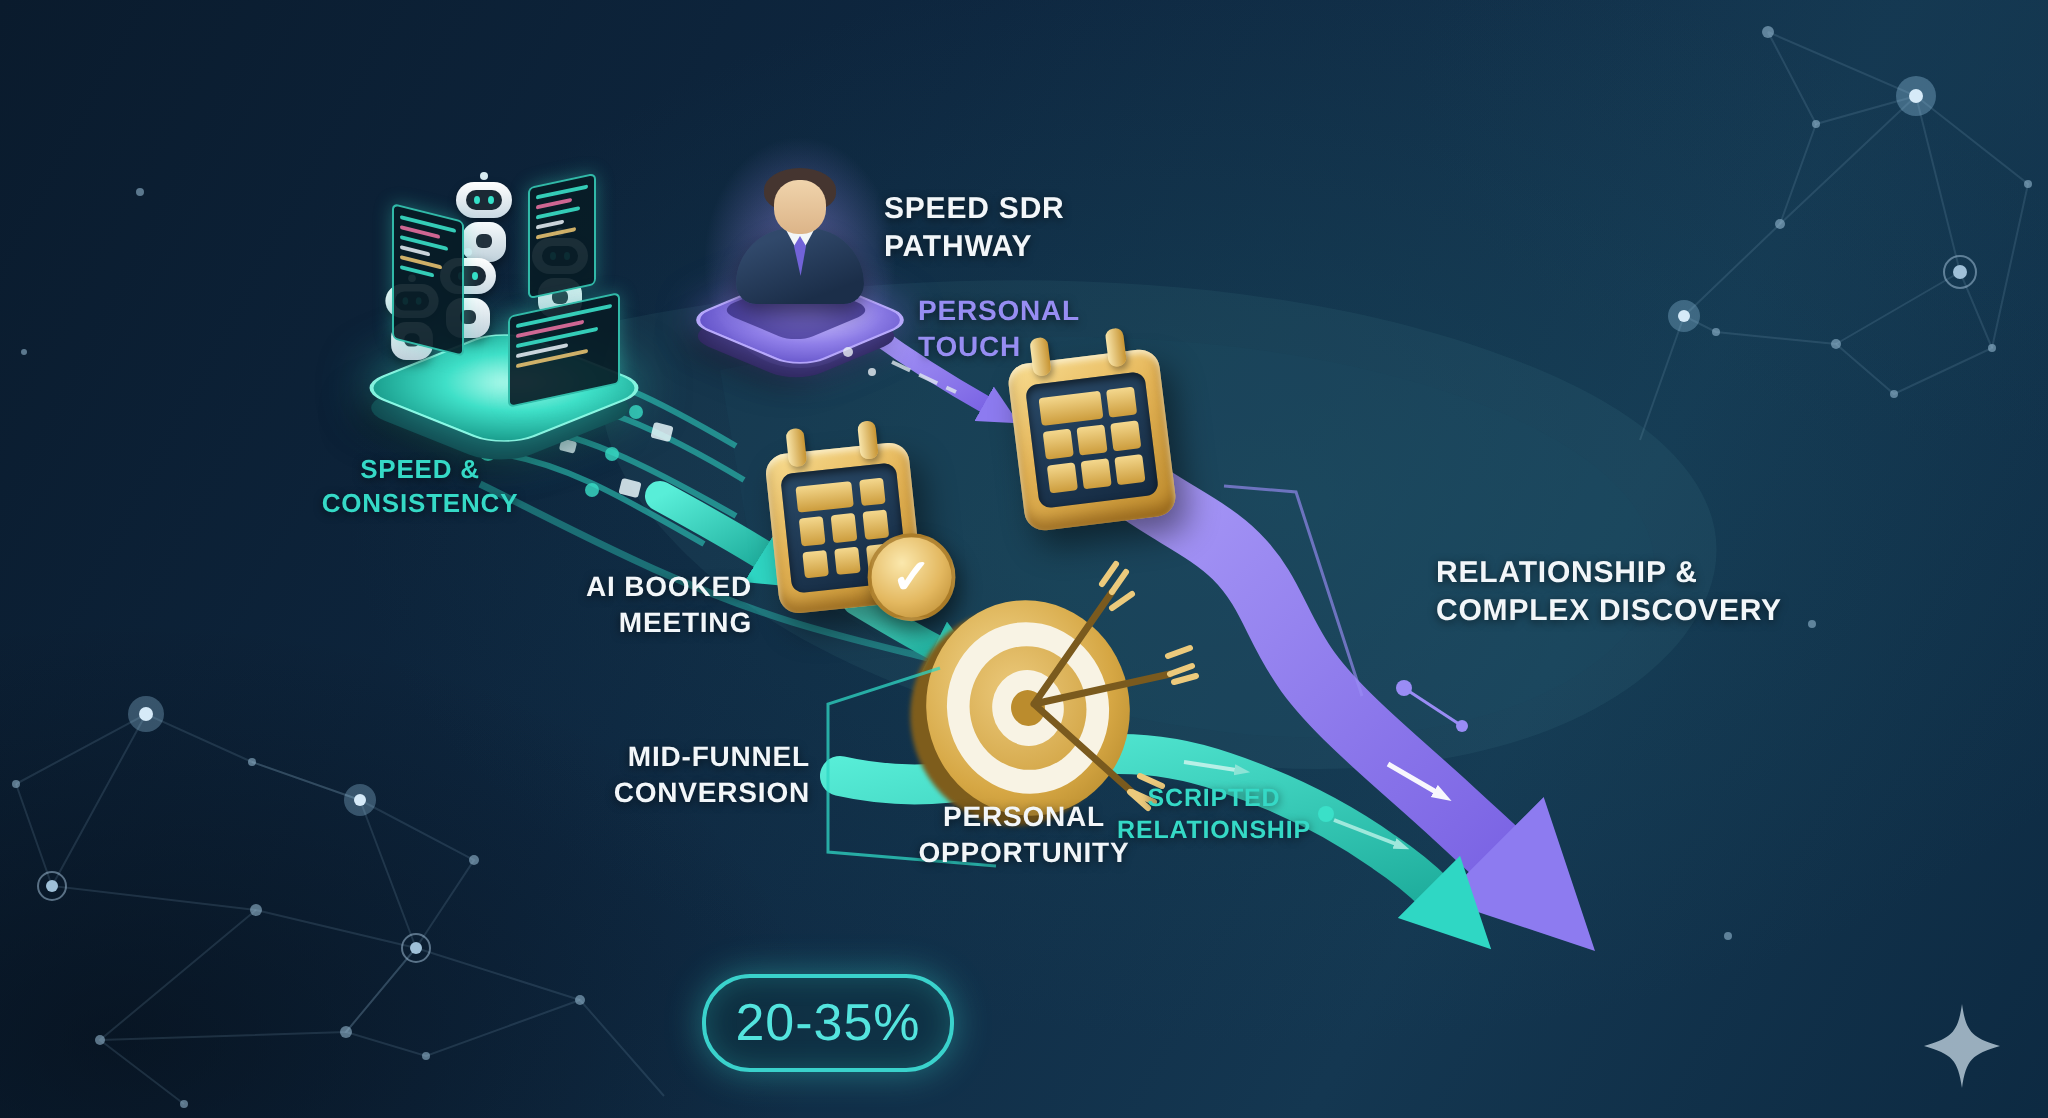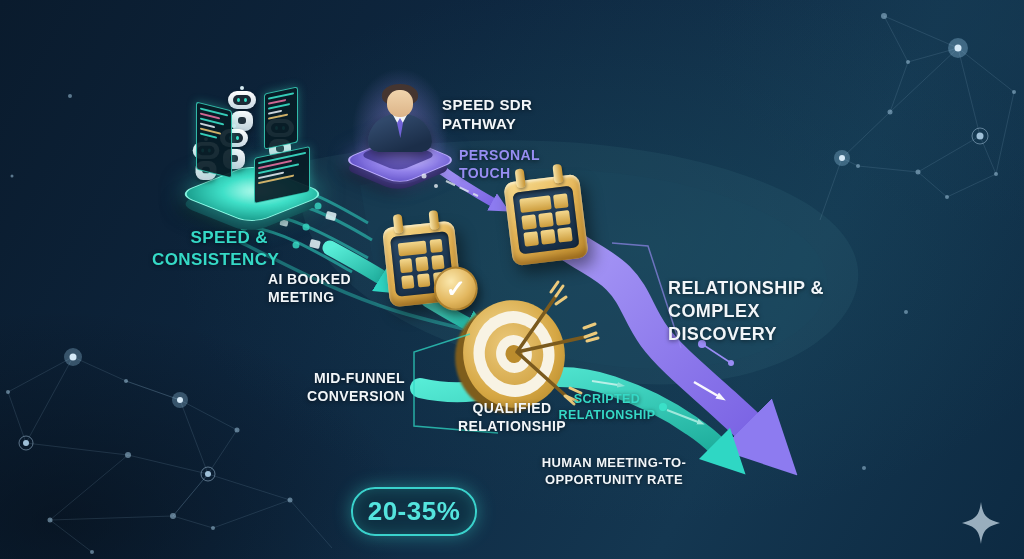--- a/index.html
+++ b/index.html
@@ -11,32 +11,32 @@
     background:radial-gradient(ellipse 720px 420px at 640px 250px,rgba(28,82,100,.38),rgba(0,0,0,0) 65%),
                radial-gradient(ellipse 500px 300px at 60px 520px,rgba(4,10,18,.55),rgba(0,0,0,0) 70%),
                radial-gradient(ellipse 420px 260px at 1000px 40px,rgba(22,60,84,.45),rgba(0,0,0,0) 70%);}
   
   .lbl{position:absolute;z-index:7;font-weight:700;color:#f2f6f9;line-height:1.28;
        letter-spacing:.4px;text-shadow:0 1px 4px rgba(0,0,0,.55);}
   .title{left:0;top:28px;width:1024px;text-align:center;font-size:27px;font-weight:800;letter-spacing:1.2px;}
   .lbl-ai-pathway{left:90px;top:129px;width:100px;text-align:right;font-size:15px;}
   .lbl-human-pathway{left:442px;top:95px;width:132px;font-size:15px;}
   .lbl-personal{left:459px;top:147px;width:112px;font-size:14px;color:#978df2;}
-  .lbl-speed{left:152px;top:227px;width:116px;text-align:right;font-size:17px;color:#35d9c6;}
-  .lbl-ai-booked{left:268px;top:271px;width:108px;text-align:left;font-size:14px;}
+  .lbl-speed{left:152px;top:227px;width:116px;text-align:center;font-size:13px;color:#35d9c6;}
+  .lbl-ai-booked{left:268px;top:285px;width:108px;text-align:right;font-size:14px;}
   .lbl-human-booked{left:593px;top:192px;width:152px;font-size:14px;}
-  .lbl-relationship{left:668px;top:277px;width:178px;font-size:18px;}
+  .lbl-relationship{left:718px;top:277px;width:178px;font-size:15px;}
   .lbl-midfunnel{left:293px;top:370px;width:112px;text-align:right;font-size:14px;}
   .lbl-qualified{left:450px;top:400px;width:124px;text-align:center;font-size:14px;}
   .lbl-scripted{left:545px;top:391px;width:124px;text-align:center;font-size:12.5px;color:#35d9c6;}
   .lbl-ai-rate{left:330px;top:455px;width:166px;text-align:center;font-size:13px;}
   .lbl-human-rate{left:528px;top:455px;width:172px;text-align:center;font-size:13px;}
   
   .badge{position:absolute;z-index:7;height:45px;width:122px;border-radius:24px;
-     display:flex;align-items:center;justify-content:center;font-weight:700;font-size:26px;letter-spacing:.5px;}
+     display:flex;align-items:center;justify-content:center;font-weight:400;font-size:26px;letter-spacing:.5px;}
   .badge-ai{left:351px;top:487px;color:#54e4de;border:2.5px solid #3ad2cc;background:rgba(14,52,68,.55);
      box-shadow:0 0 18px rgba(60,225,215,.40),inset 0 0 14px rgba(60,225,215,.22);}
   .badge-human{left:552px;top:487px;color:#9a8cf5;border:2.5px solid #8274e0;background:rgba(32,32,70,.55);
      box-shadow:0 0 18px rgba(135,115,240,.40),inset 0 0 14px rgba(135,115,240,.22);}
   
   .plat{position:absolute;border-radius:22px;}
   .plat-ai-base{left:198px;top:152px;width:104px;height:104px;z-index:3;background:#0d3b44;
      transform:scaleY(.40) rotate(45deg);box-shadow:0 10px 24px rgba(0,0,0,.55);}
   .plat-ai-top{left:198px;top:140px;width:104px;height:104px;z-index:3;
      background:radial-gradient(circle at 50% 40%,#c5fff2 0%,#3fe0c8 45%,#139182 100%);
@@ -381,23 +381,22 @@
       <path d="M446,181 L478,196" stroke="#dfe8ee" stroke-width="2" stroke-dasharray="10 5" fill="none"></path>
     </g>
   </svg>
 
   <div class="lbl lbl-human-pathway">SPEED SDR PATHWAY</div>
   <div class="lbl lbl-personal">PERSONAL TOUCH</div>
   <div class="lbl lbl-speed">SPEED &amp; CONSISTENCY</div>
   <div class="lbl lbl-ai-booked">AI BOOKED MEETING</div>
   <div class="lbl lbl-relationship">RELATIONSHIP &amp; COMPLEX DISCOVERY</div>
   <div class="lbl lbl-midfunnel">MID-FUNNEL CONVERSION</div>
-  <div class="lbl lbl-qualified">QUALIFIED RELATIONSHIP</div>
+  <div class="lbl lbl-qualified">PERSONAL OPPORTUNITY</div>
   <div class="lbl lbl-scripted">SCRIPTED RELATIONSHIP</div>
-  <div class="lbl lbl-human-rate">HUMAN MEETING-TO-OPPORTUNITY RATE</div>
 
   <div class="badge badge-ai">
     <span>20-35%</span>
   </div>
 
   <svg class="sparkle" width="42" height="46" viewBox="0 0 42 46">
     <path d="M21,2 C23,16 26,19 40,23 C26,27 23,30 21,44 C19,30 16,27 2,23 C16,19 19,16 21,2 Z" fill="#a9bccb" opacity=".9"></path>
   </svg>
 </div>
 

